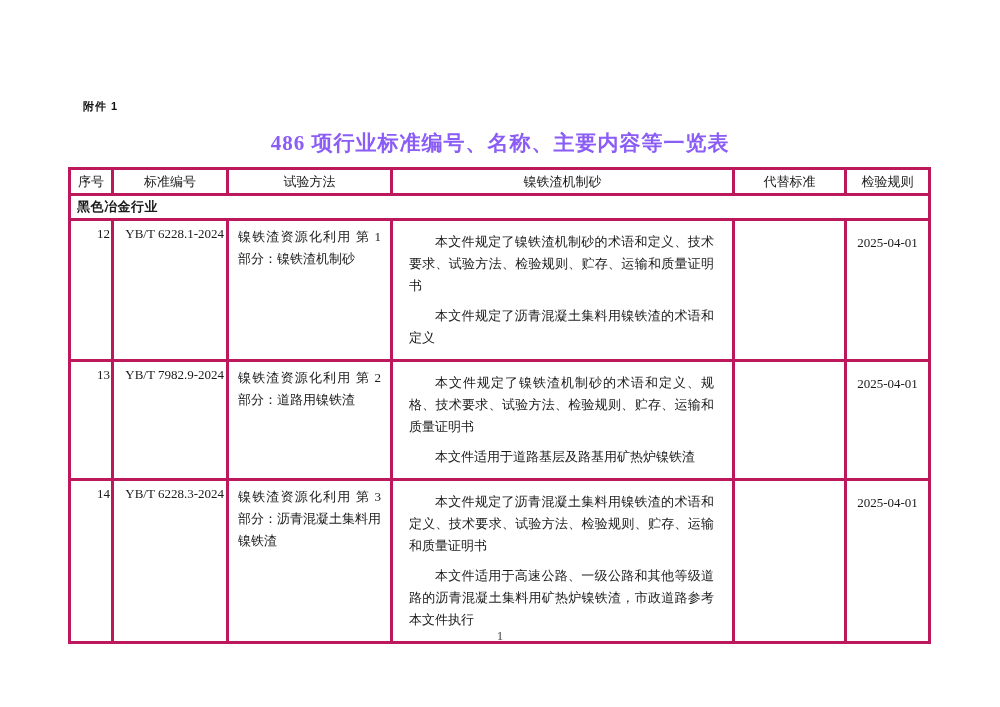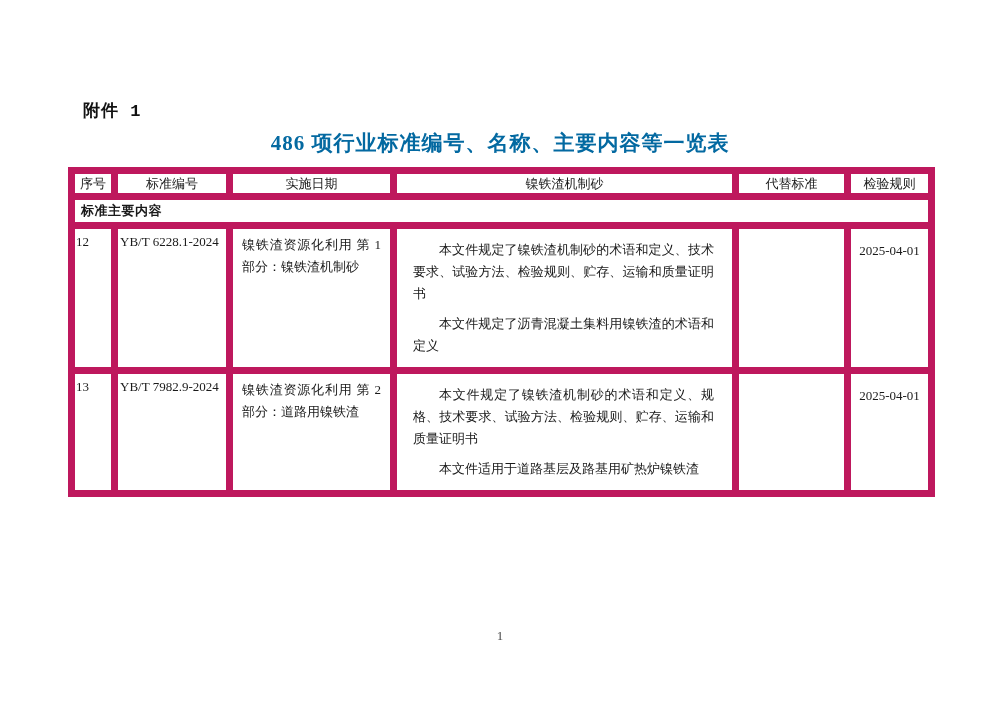--- a/index.html
+++ b/index.html
@@ -15,51 +15,51 @@
   .page {
     position: relative;
     width: 1000px;
     height: 707px;
     background: #ffffff;
   }
   .attachment {
     position: absolute;
     left: 83px;
     top: 99px;
-    font-family: Liberation Mono, monospace;
-    font-size: 17px;
+    font-family: Liberation Sans, sans-serif;
+    font-size: 11px;
     font-weight: 600;
     color: #111;
     letter-spacing: 1px;
   }
   .doc-title {
     position: absolute;
     left: 0;
     top: 129px;
     width: 1000px;
     margin: 0;
     text-align: center;
     font-size: 21px;
     font-weight: bold;
     letter-spacing: 1px;
-    color: #0369a1;
+    color: #8b5cf6;
   }
   table.standards {
     position: absolute;
     left: 68px;
     top: 167px;
     width: 860px;
     border-collapse: collapse;
     table-layout: fixed;
     border: 1.5px solid #4d4d4d;
     font-size: 13px;
   }
   table.standards th,
   table.standards td {
-    border: 7px solid #be185d;
+    border: 3px solid #be185d;
     vertical-align: top;
     overflow: hidden;
     box-sizing: border-box;
   }
   tr.header-row { height: 26px; }
   tr.header-row th {
     font-weight: normal;
     text-align: center;
     vertical-align: middle;
     padding: 2px 2px;
@@ -70,25 +70,25 @@
     font-weight: bold;
     text-align: left;
     vertical-align: middle;
     padding: 2px 6px;
     letter-spacing: 0.5px;
   }
   tr.row-a { height: 68px; }
   tr.row-b { height: 72px; }
   tr.row-c { height: 95px; }
   td.c-seq {
-    text-align: left;
+    text-align: right;
     padding-top: 5px;
   }
   td.c-code {
-    text-align: left;
+    text-align: right;
     padding: 5px 2px 0 2px;
     white-space: nowrap;
     margin-top: 35px;
   }
   td.c-name {
     text-align: justify;
     text-justify: inter-character;
     padding: 5px 9px 2px 9px;
     line-height: 22px;
   }
@@ -133,29 +133,29 @@
       <col style="width:115px">
       <col style="width:164px">
       <col style="width:342px">
       <col style="width:112px">
       <col style="width:84px">
     </colgroup>
     <thead>
       <tr class="header-row">
         <th>序号</th>
         <th>标准编号</th>
-        <th>实施日期</th>
+        <th>试验方法</th>
         <th>镍铁渣机制砂</th>
         <th>代替标准</th>
         <th>检验规则</th>
       </tr>
     </thead>
     <tbody>
       <tr class="section-row">
-        <td colspan="6">标准主要内容</td>
+        <td colspan="6">黑色冶金行业</td>
       </tr>
 
       <tr class="data-row row-a">
         <td class="c-seq">12</td>
         <td class="c-code">YB/T 6228.1-2024</td>
         <td class="c-name">镍铁渣资源化利用 第 1 部分：镍铁渣机制砂</td>
         <td class="c-content">
           <p>本文件规定了镍铁渣机制砂的术语和定义、技术要求、试验方法、检验规则、贮存、运输和质量证明书</p>
           <p>本文件规定了沥青混凝土集料用镍铁渣的术语和定义</p>
         </td>
@@ -168,18 +168,29 @@
         <td class="c-code">YB/T 7982.9-2024</td>
         <td class="c-name">镍铁渣资源化利用 第 2 部分：道路用镍铁渣</td>
         <td class="c-content">
           <p>本文件规定了镍铁渣机制砂的术语和定义、规格、技术要求、试验方法、检验规则、贮存、运输和质量证明书</p>
           <p>本文件适用于道路基层及路基用矿热炉镍铁渣</p>
         </td>
         <td class="c-replaced"></td>
         <td class="c-date">2025-04-01</td>
       </tr>
 
+      <tr class="data-row row-c">
+        <td class="c-seq">14</td>
+        <td class="c-code">YB/T 6228.3-2024</td>
+        <td class="c-name">镍铁渣资源化利用 第 3 部分：沥青混凝土集料用镍铁渣</td>
+        <td class="c-content">
+          <p>本文件规定了沥青混凝土集料用镍铁渣的术语和定义、技术要求、试验方法、检验规则、贮存、运输和质量证明书</p>
+          <p>本文件适用于高速公路、一级公路和其他等级道路的沥青混凝土集料用矿热炉镍铁渣，市政道路参考本文件执行</p>
+        </td>
+        <td class="c-replaced"></td>
+        <td class="c-date">2025-04-01</td>
+      </tr>
     </tbody>
   </table>
 
   <div class="page-number">1</div>
 
 </div>
 
 </body></html>

